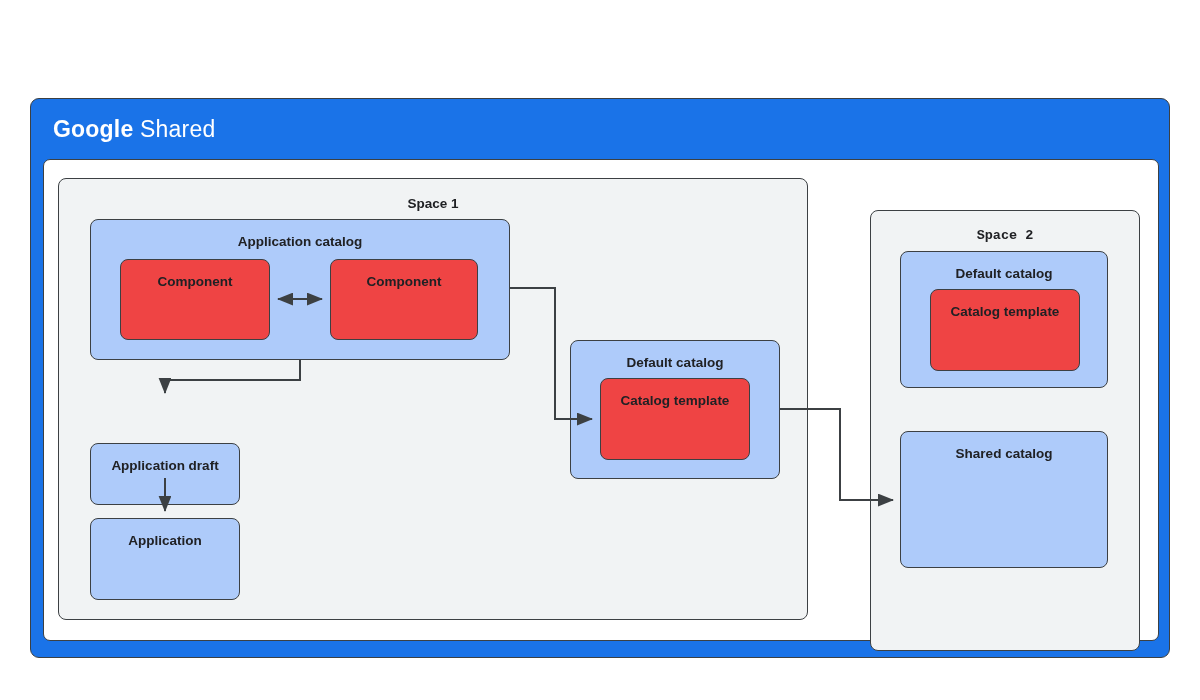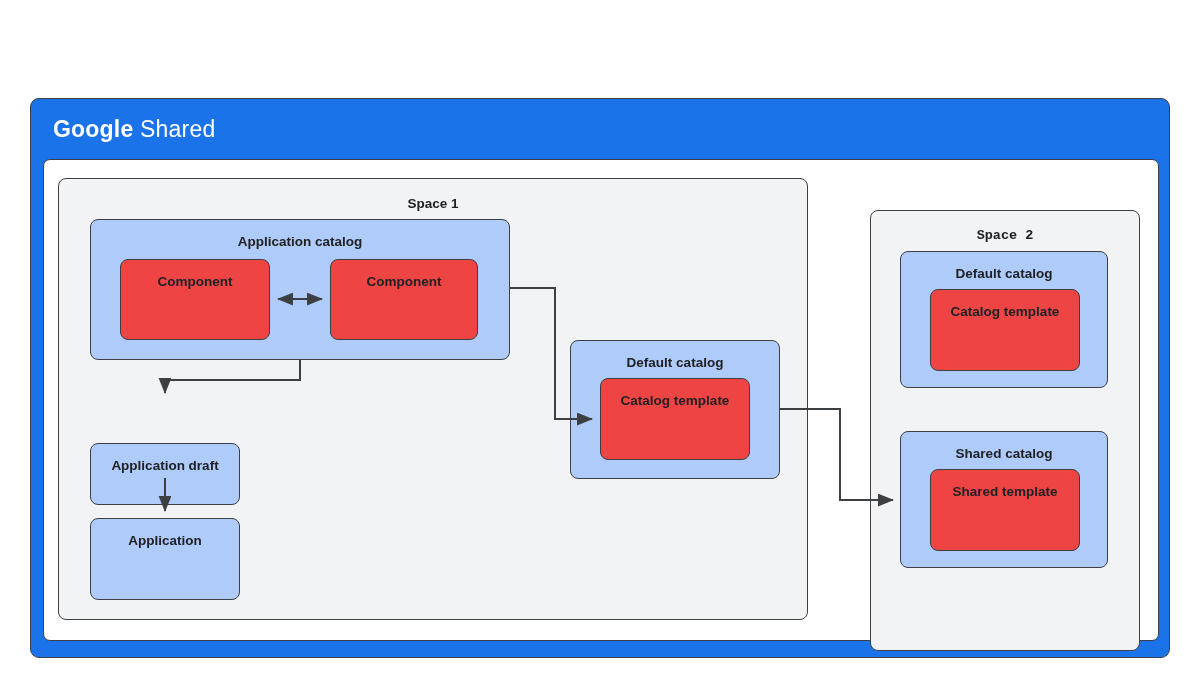--- a/index.html
+++ b/index.html
@@ -130,23 +130,20 @@
     <div class="blue-box" style="left:900px; top:188px; width:208px; height:137px;">
       <div class="box-label" style="top:14px;">Default catalog</div>
     </div>
     <div class="gray-box" style="left:930px; top:226px; width:150px; height:82px;">
       <div class="box-label" style="top:14px;">Catalog template</div>
     </div>
 
     <div class="blue-box" style="left:900px; top:368px; width:208px; height:137px;">
       <div class="box-label" style="top:14px;">Shared catalog</div>
     </div>
-    <div class="gray-box" style="left:930px; top:406px; width:150px; height:82px;">
-      <div class="box-label" style="top:14px;">Shared template</div>
-    </div>
 
     <svg class="wires" viewBox="0 0 1200 637">
       <defs>
         <marker id="arrowEnd" markerWidth="9" markerHeight="9" refX="7.5" refY="3.2" orient="auto" markerUnits="strokeWidth">
           <path d="M0,0 L8,3.2 L0,6.4 z" fill="#3c4043"></path>
         </marker>
         <marker id="arrowStart" markerWidth="9" markerHeight="9" refX="0.5" refY="3.2" orient="auto" markerUnits="strokeWidth">
           <path d="M8,0 L0,3.2 L8,6.4 z" fill="#3c4043"></path>
         </marker>
       </defs>

